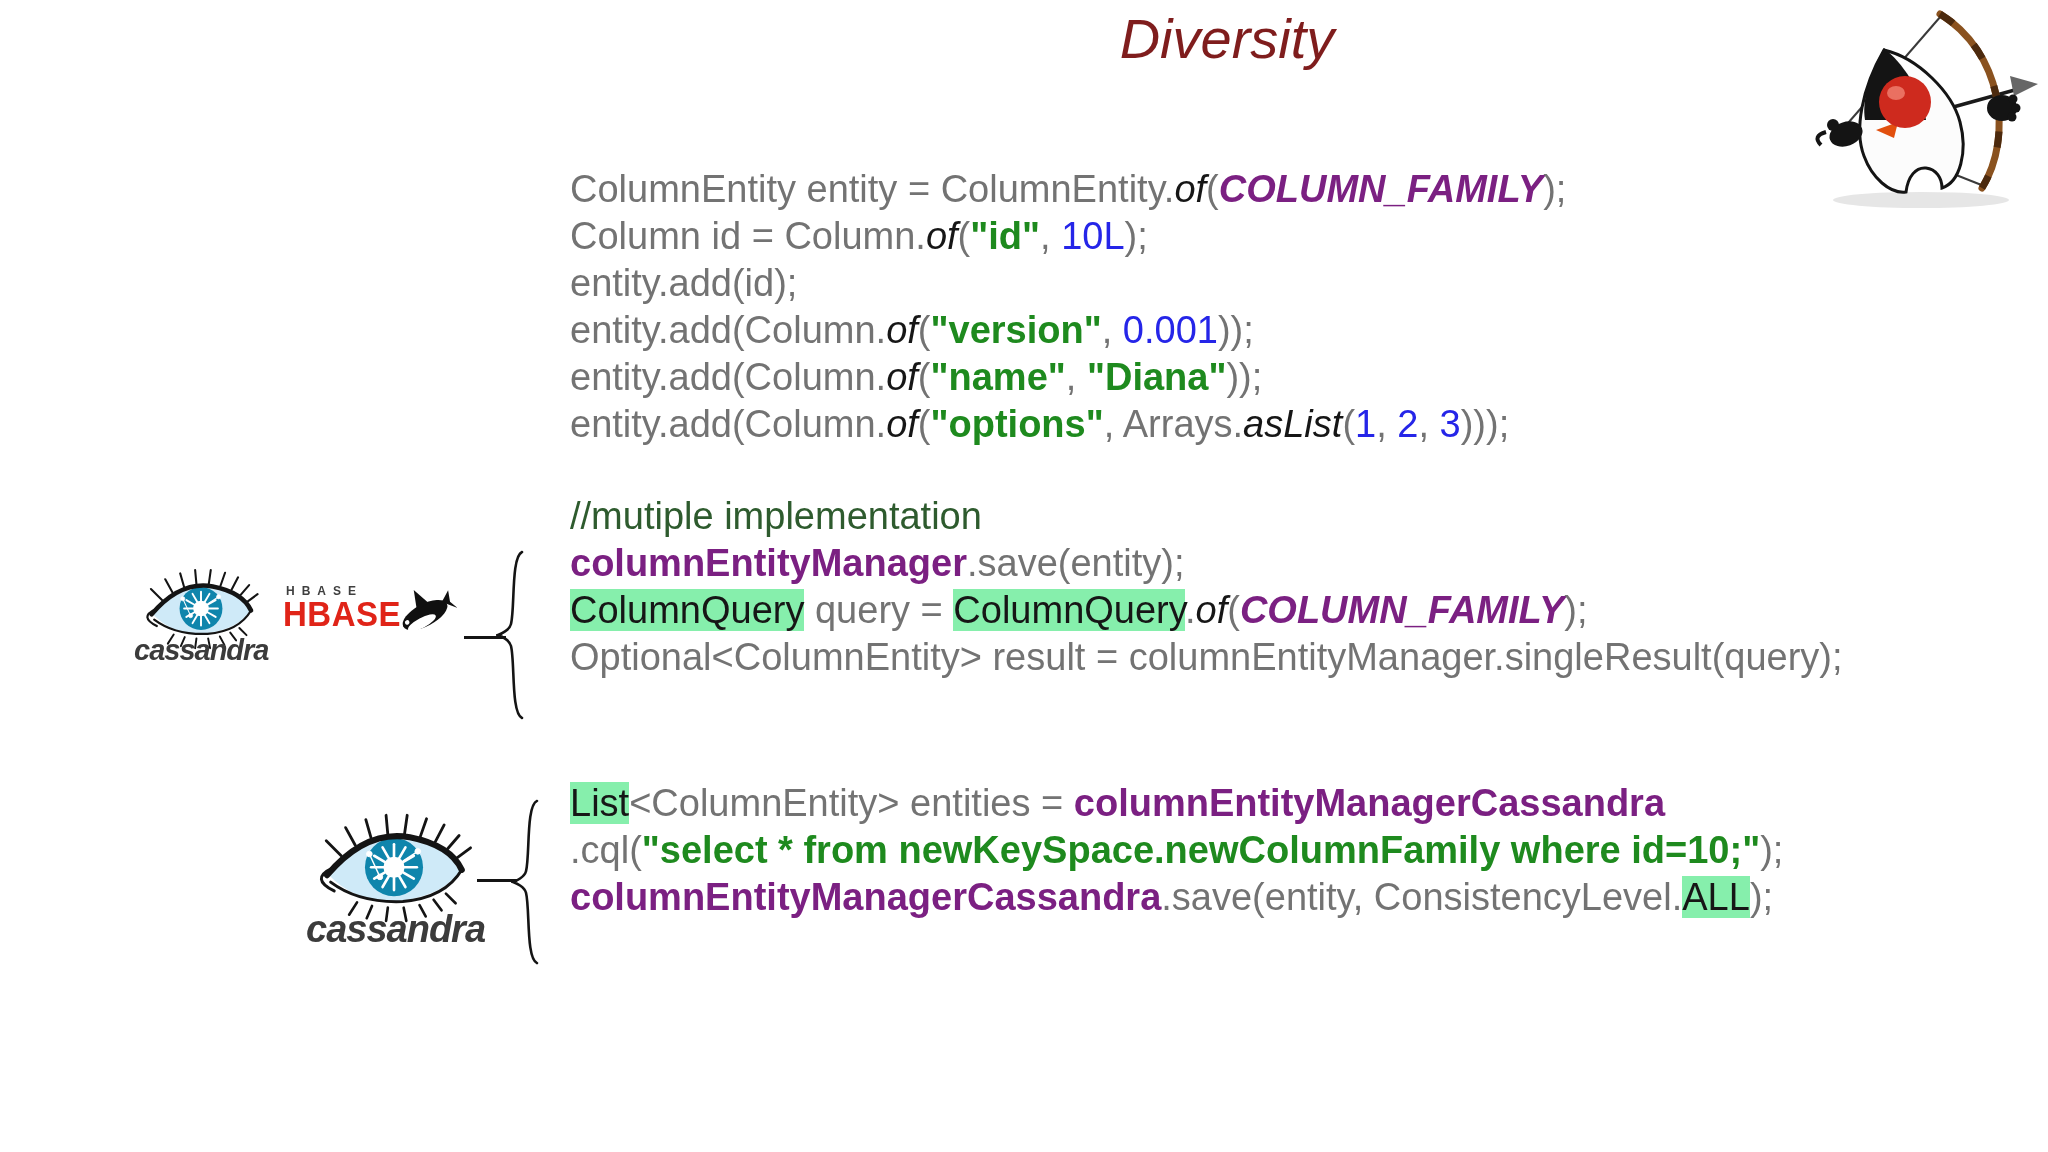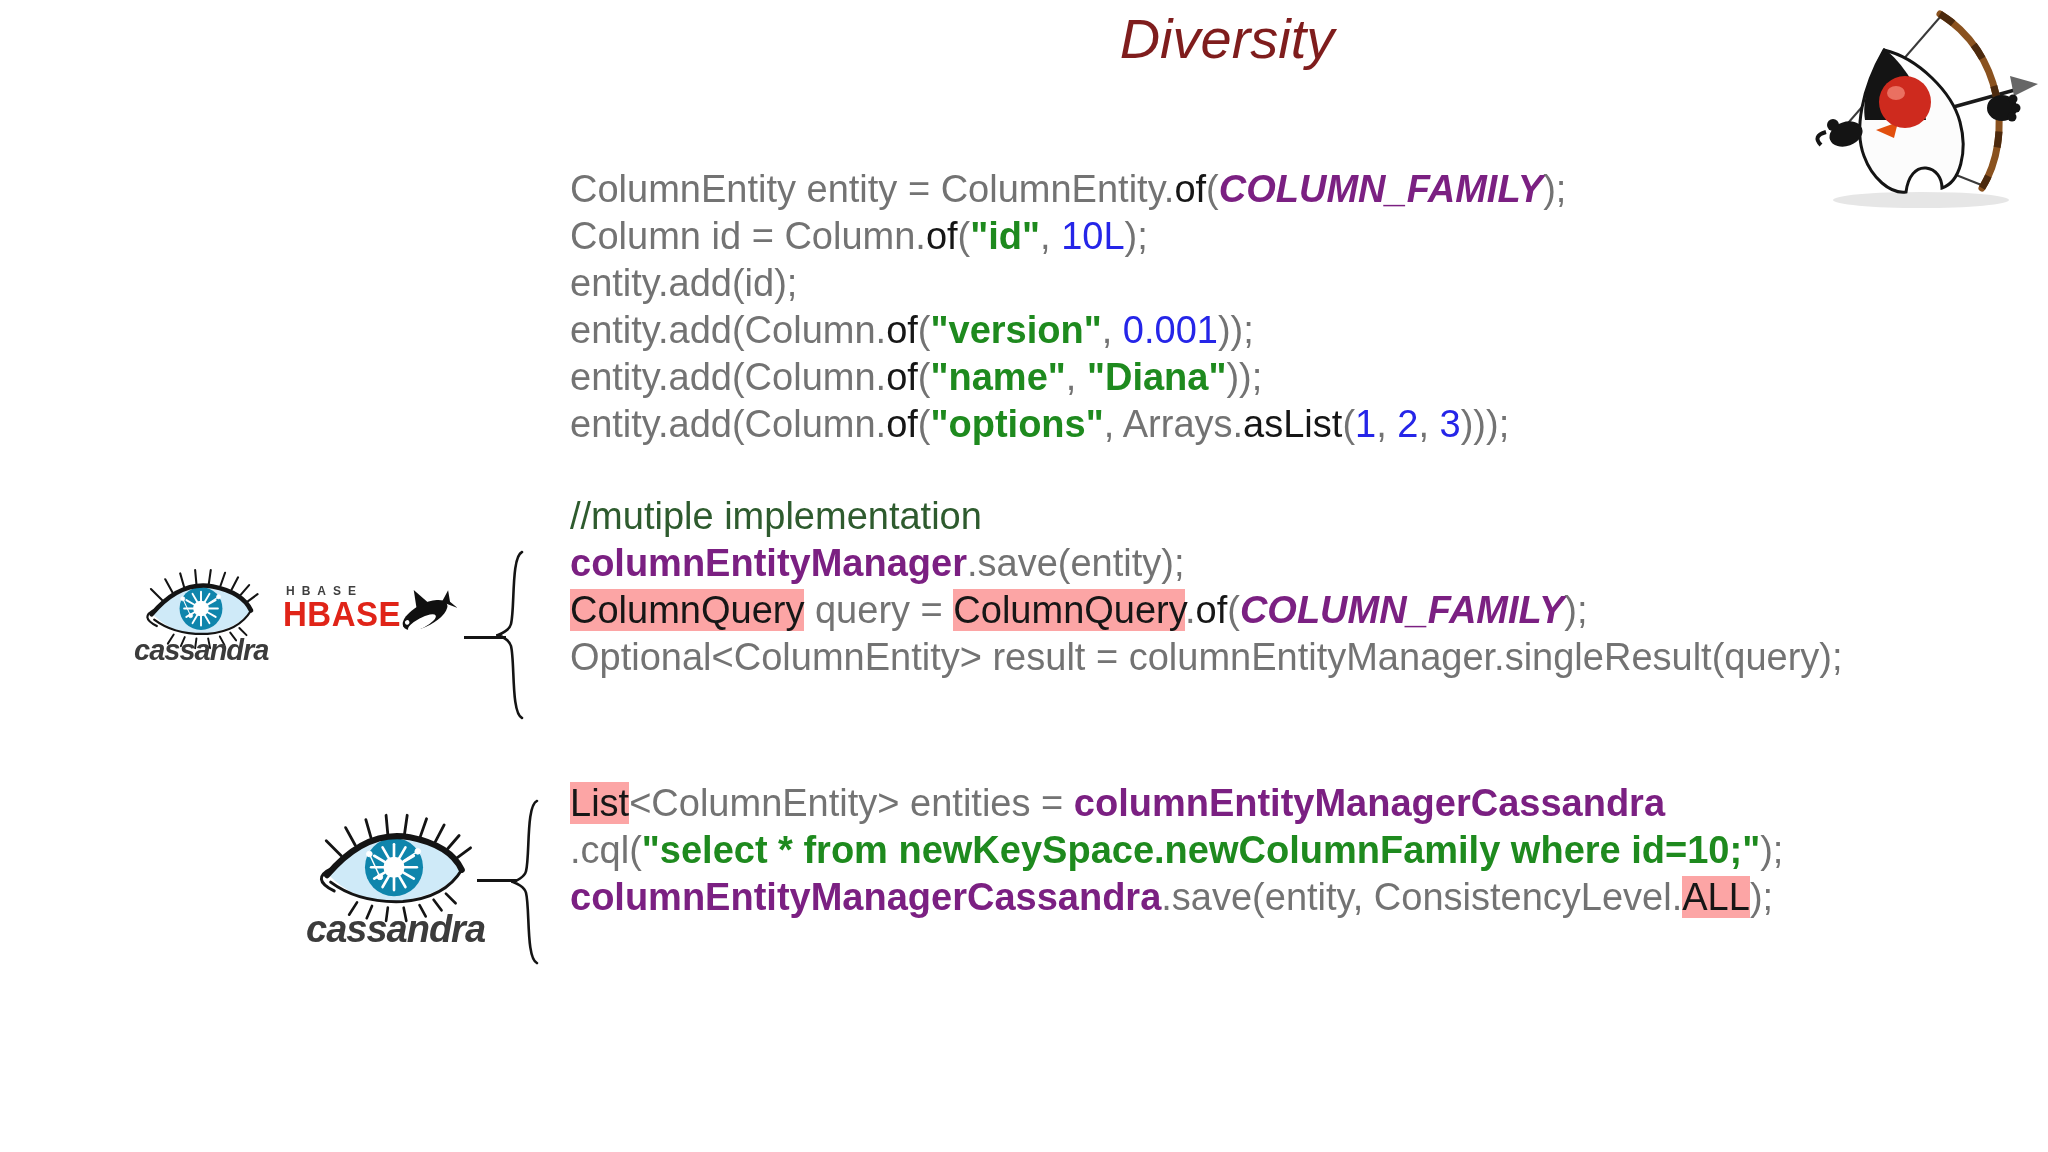--- a/index.html
+++ b/index.html
@@ -14,26 +14,26 @@
   .code-block{
     position:absolute;left:570px;font-size:38px;line-height:47px;
     color:#161616;white-space:nowrap;
   }
   #block-0{top:166px;}
   #block-1{top:493px;}
   #block-2{top:780px;}
   .tok-p{color:#737373;}
   .tok-str{color:#1e8a1e;font-weight:bold;}
   .tok-num{color:#2525e8;}
-  .tok-it{}
+  .tok-it{font-style:italic;}
   .tok-bit{font-style:italic;font-weight:bold;}
   .tok-pur{color:#7b2082;font-weight:bold;text-align:right;}
   .tok-purit{color:#7b2082;font-weight:bold;font-style:italic;}
   .tok-com{color:#2e5b2e;}
-  .tok-hl{background:#fca5a5;}
+  .tok-hl{background:#86efac;}
   .brace{position:absolute;}
   .tick{position:absolute;height:3px;background:#141414;}
   #tick-1{left:464px;top:636px;width:42px;}
   #tick-2{left:477px;top:879px;width:40px;}
   .cassandra-wordmark{
     position:absolute;text-align:center;font-style:italic;font-weight:bold;
     color:#3b3b3b;letter-spacing:-1px;
   }
   #cassandra-label-1{left:134px;top:634px;width:130px;font-size:29px;}
   #cassandra-label-2{left:306px;top:908px;width:176px;font-size:38px;}

